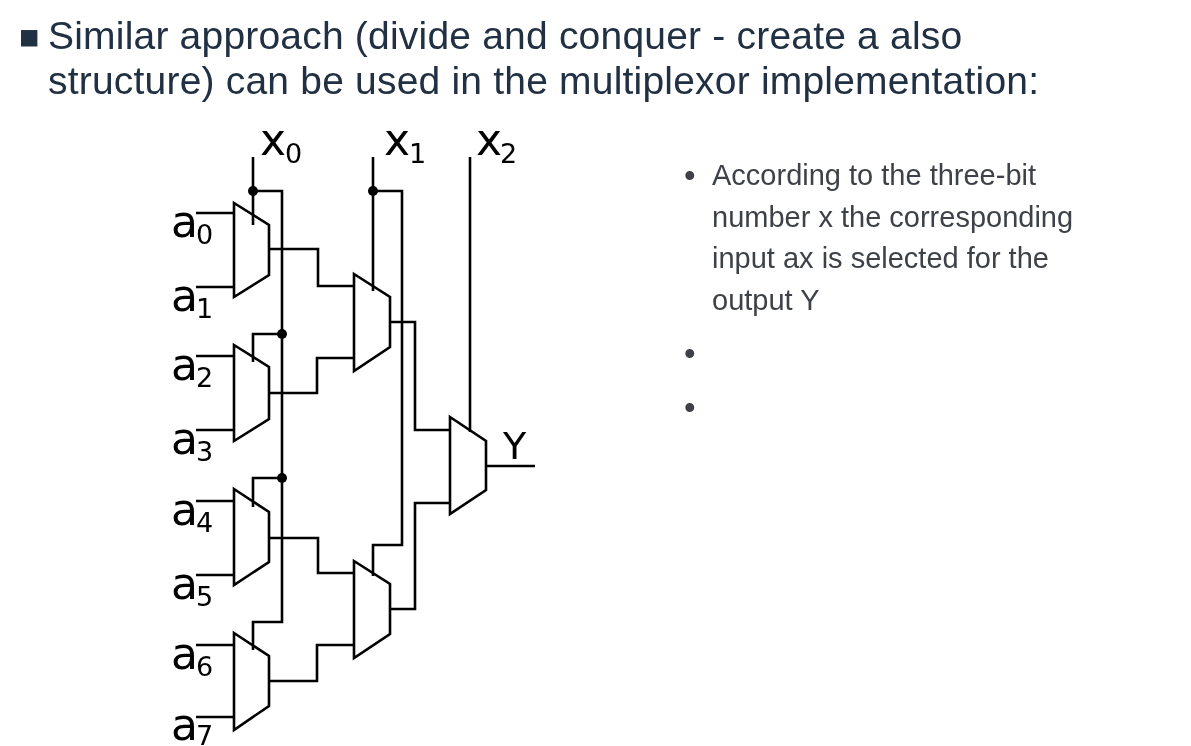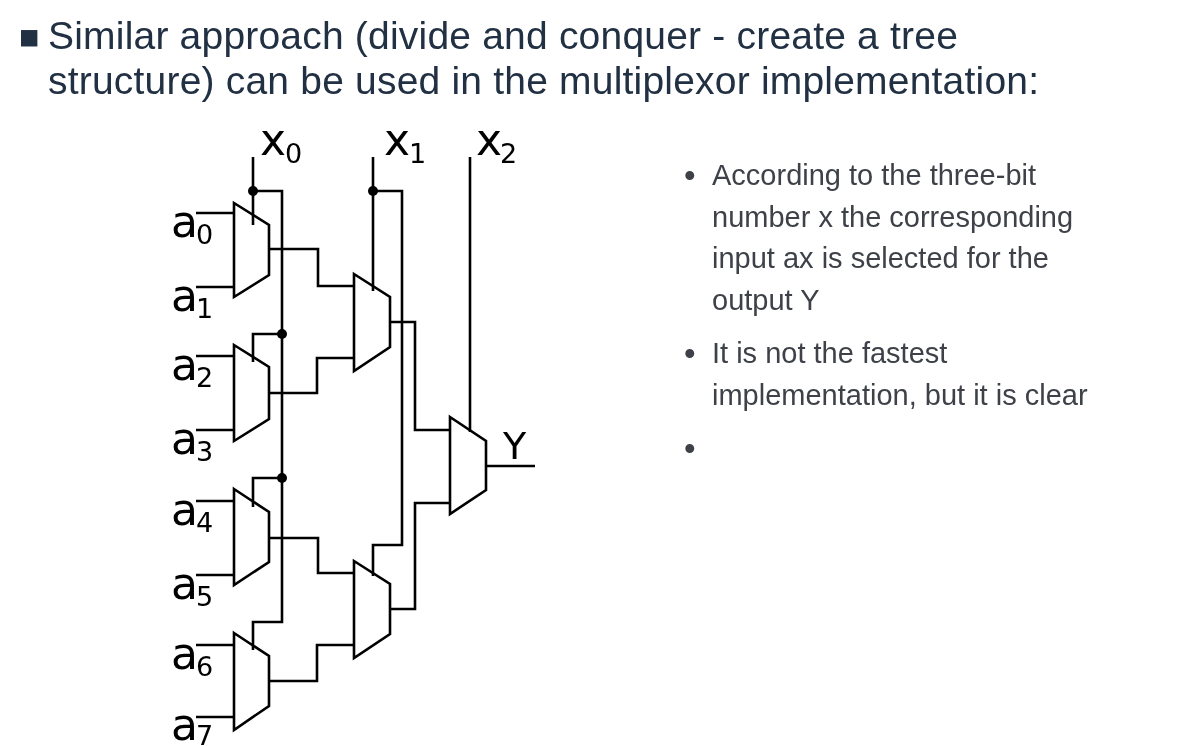--- a/index.html
+++ b/index.html
@@ -56,21 +56,21 @@
   .glyph-sub{font-size:27px;}
   .glyph-out{font-size:38px;}
 </style>
 </head>
 <body>
 
 <div class="slide">
 
   <div class="title-row">
     <span class="title-marker">▪</span>
-    <div class="title-text">Similar approach (divide and conquer - create a tree
+    <div class="title-text">Similar approach (divide and conquer - create a also
 structure) can be used in the multiplexor implementation:</div>
   </div>
 
   <svg class="diagram" width="1191" height="746" viewBox="0 0 1191 746" xmlns="http://www.w3.org/2000/svg">
 
     <g>
 
       <path class="wire" d="M253 157 V225"></path>
       <path class="wire" d="M253 191 H282 V622 H253 V650"></path>
       <path class="wire" d="M282 334 H253 V362"></path>
@@ -151,21 +151,19 @@
   <div class="notes">
     <div class="note-item">
       <span class="note-marker">•</span>
       <div class="note-text">According to the three-bit
 number x the corresponding
 input ax is selected for the
 output Y</div>
     </div>
     <div class="note-item">
       <span class="note-marker">•</span>
-      <div class="note-text">It is not the fastest
-implementation, but it is clear</div>
     </div>
     <div class="note-item">
       <span class="note-marker">•</span>
     </div>
   </div>
 
 </div>
 
 </body></html>

